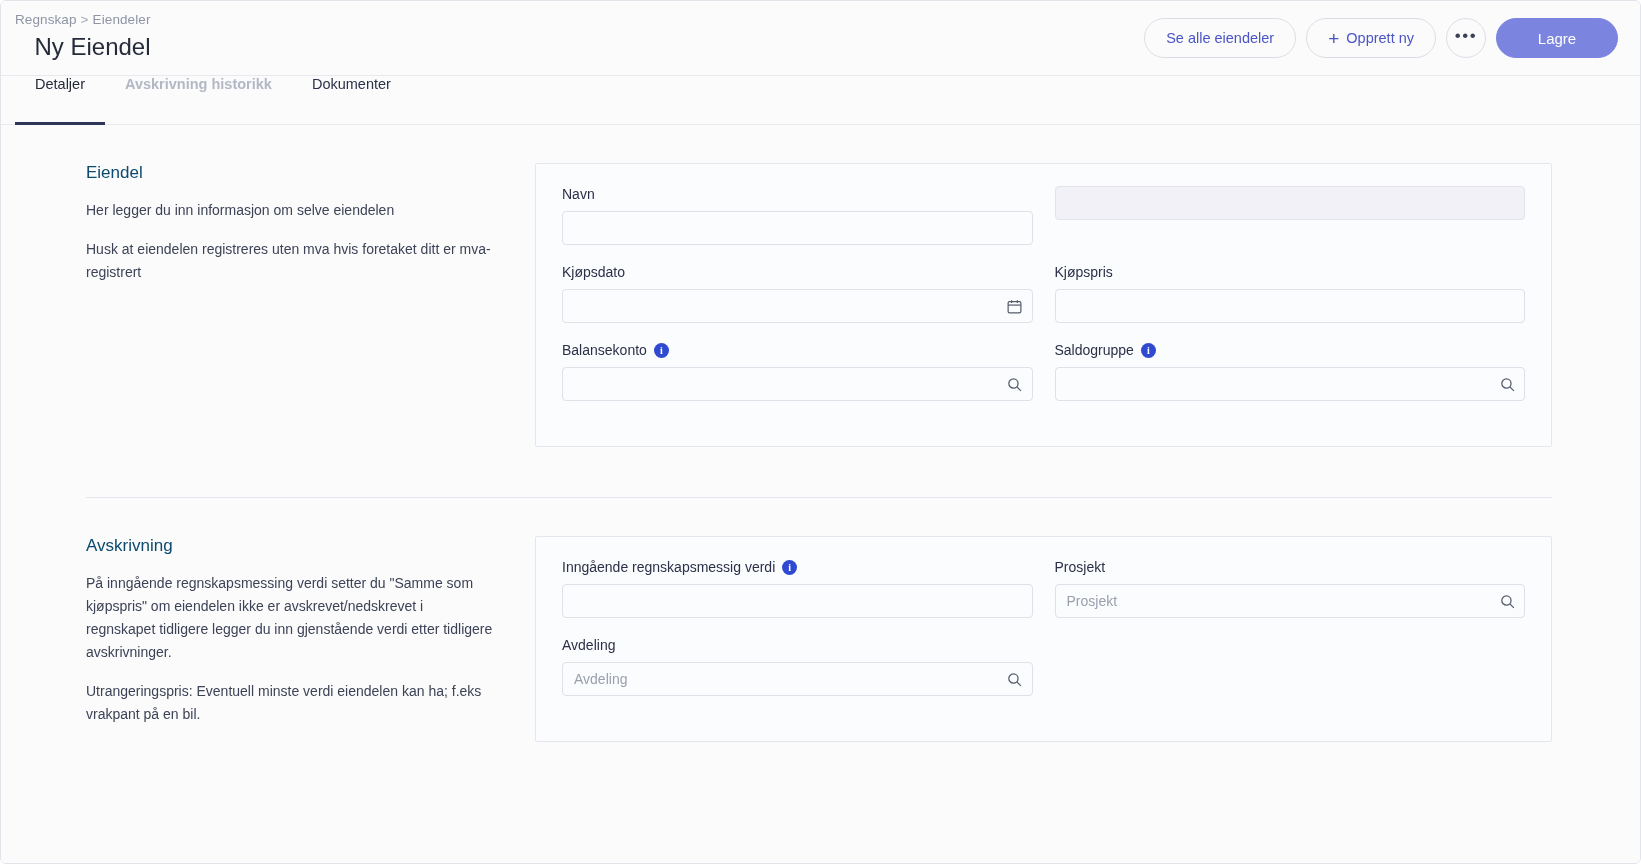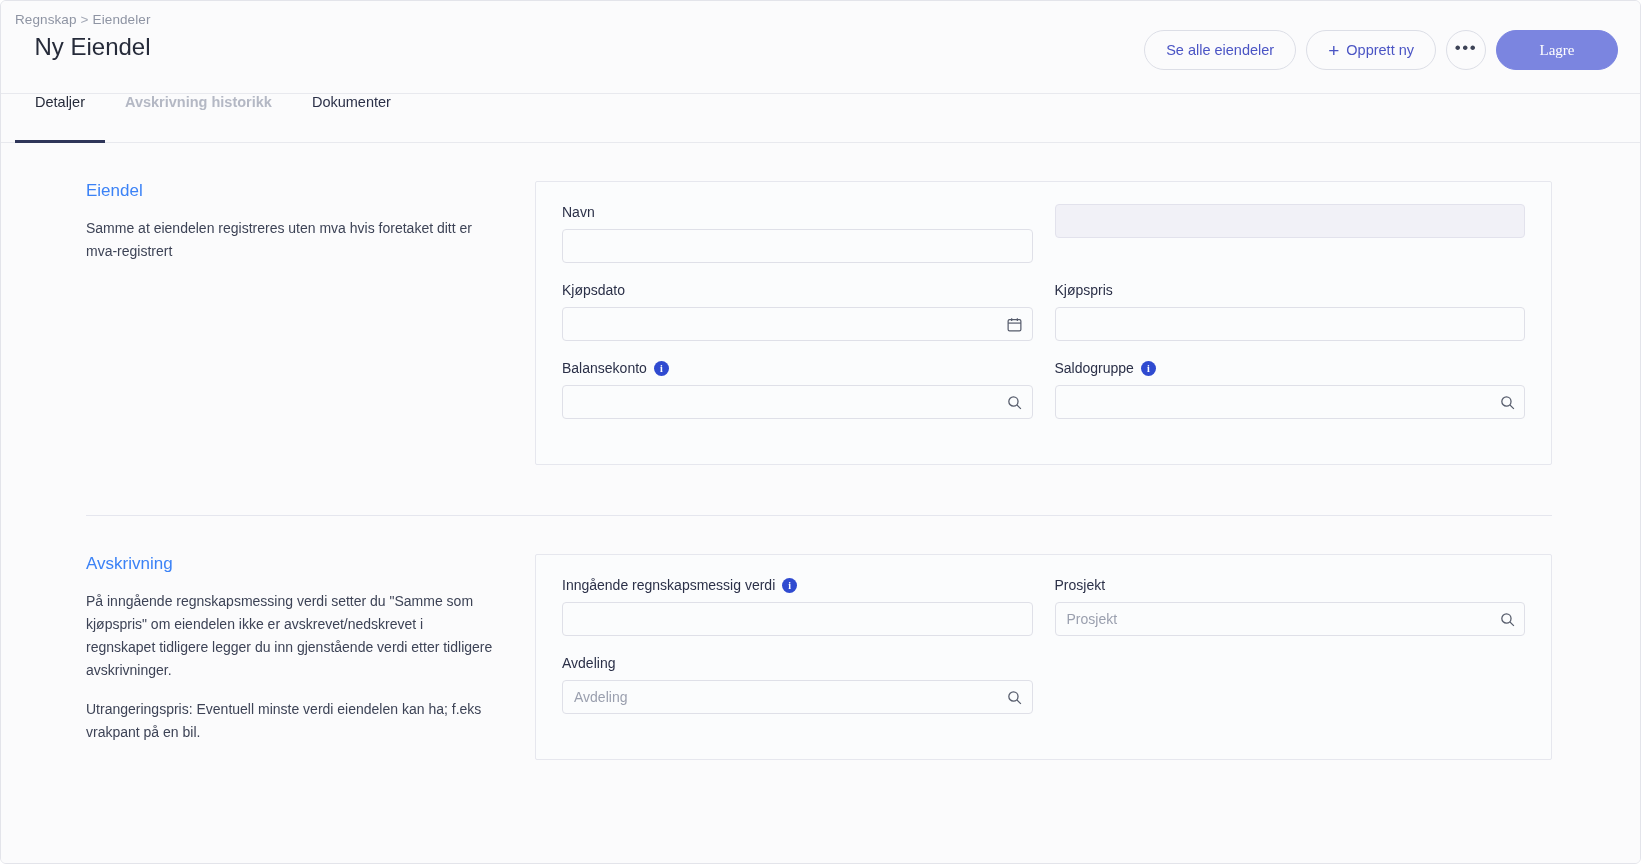--- a/index.html
+++ b/index.html
@@ -16,21 +16,21 @@
     border: 1px solid #e3e4ea;
     border-radius: 6px;
     overflow: hidden;
     position: relative;
     display: flex;
     flex-direction: column;
   }
 
   
   .header {
-    height: 93px;
+    height: 75px;
     background: #fbfbfc;
     border-bottom: 1px solid #e8e9ee;
     display: flex;
     align-items: flex-start;
     justify-content: space-between;
     padding: 11px 22px 16px 14px;
     flex: none;
   }
   .header-left { padding-left: 0; }
   .breadcrumb {
@@ -48,21 +48,21 @@
     color: #262b3a;
     line-height: 29px;
     font-weight: 400;
     white-space: nowrap;
     text-align: right;
   }
   .header-actions {
     display: flex;
     align-items: center;
     gap: 10px;
-    margin-top: 18px;
+    margin-top: 6px;
     justify-content: center;
   }
   .btn {
     font-family: "Liberation Sans", sans-serif;
     font-size: 14.5px;
     border-radius: 22px;
     cursor: pointer;
     white-space: nowrap;
     display: inline-flex;
     align-items: center;
@@ -95,21 +95,20 @@
   }
   .btn-ellipsis .dots { transform: translateY(-3px); font-size: 17px; }
   .btn-primary {
     height: 40px;
     min-width: 122px;
     padding: 0 26px;
     background: #7b85e0;
     border: 1px solid #7b85e0;
     color: #ffffff;
     font-size: 15px;
-    font-family: Liberation Serif, serif;
   }
 
   
   .tabs {
     height: 49px;
     background: #fbfbfc;
     border-bottom: 1px solid #e8e9ee;
     display: flex;
     align-items: stretch;
     padding-left: 14px;
@@ -142,21 +141,21 @@
     display: flex;
     align-items: flex-start;
   }
   .section-desc {
     width: 520px;
     padding: 38px 40px 0 71px;
     flex: none;
   }
   .section-title {
     font-size: 17px;
-    color: #3b82f6;
+    color: #0c4a6e;
     margin: 0 0 16px 0;
     font-weight: 400;
   }
   .section-text {
     font-size: 14px;
     line-height: 23px;
     color: #3d4356;
     margin: 0 0 16px 0;
     max-width: 415px;
   }
@@ -281,21 +280,22 @@
     <div class="tab">
       <span>Dokumenter</span>
     </div>
   </div>
 
   <div class="content">
 
     <div class="section">
       <div class="section-desc">
         <h2 class="section-title">Eiendel</h2>
-        <p class="section-text">Samme at eiendelen registreres uten mva hvis foretaket ditt er mva-registrert</p>
+        <p class="section-text">Her legger du inn informasjon om selve eiendelen</p>
+        <p class="section-text">Husk at eiendelen registreres uten mva hvis foretaket ditt er mva-registrert</p>
       </div>
 
       <div class="card">
         <div class="grid">
 
           <div class="field">
             <div class="field-label">
               <span>Navn</span>
             </div>
             <div class="input-wrap">

